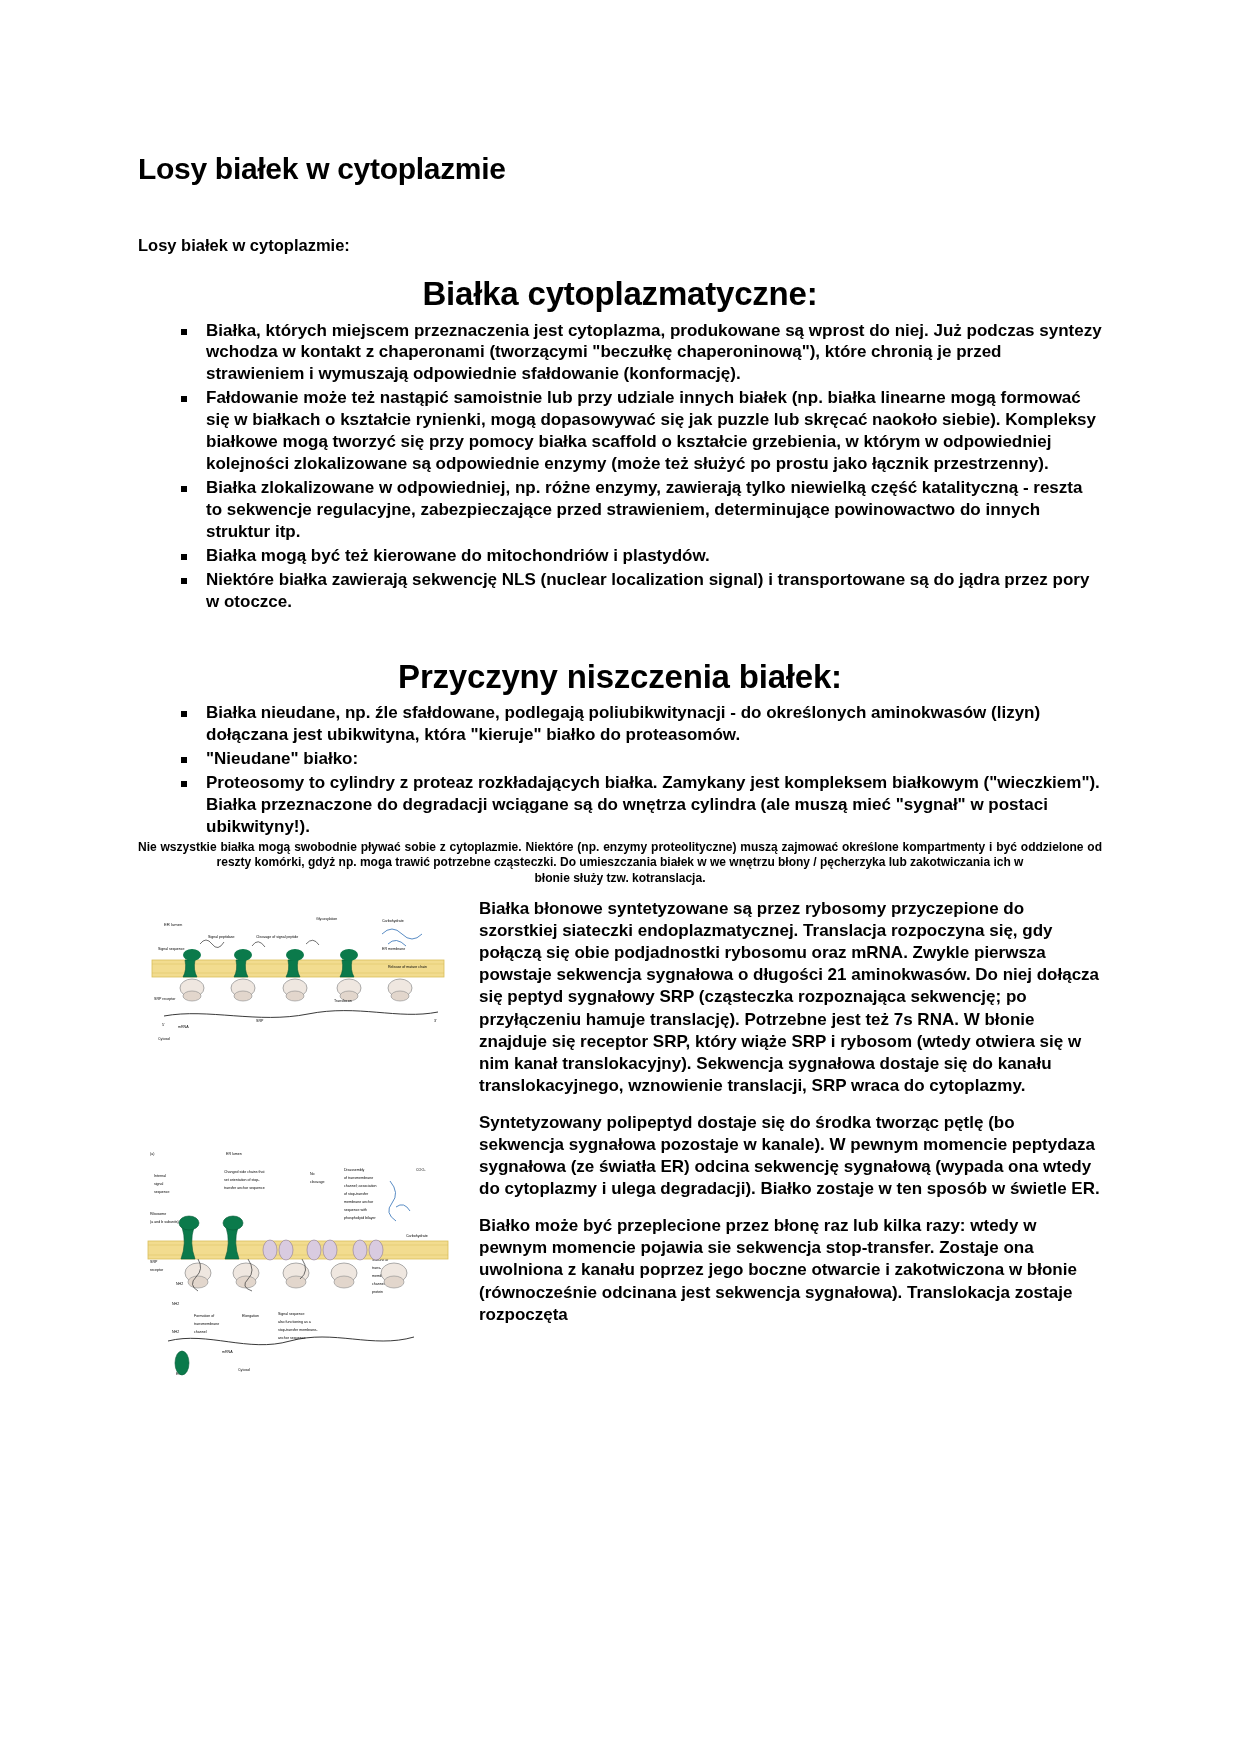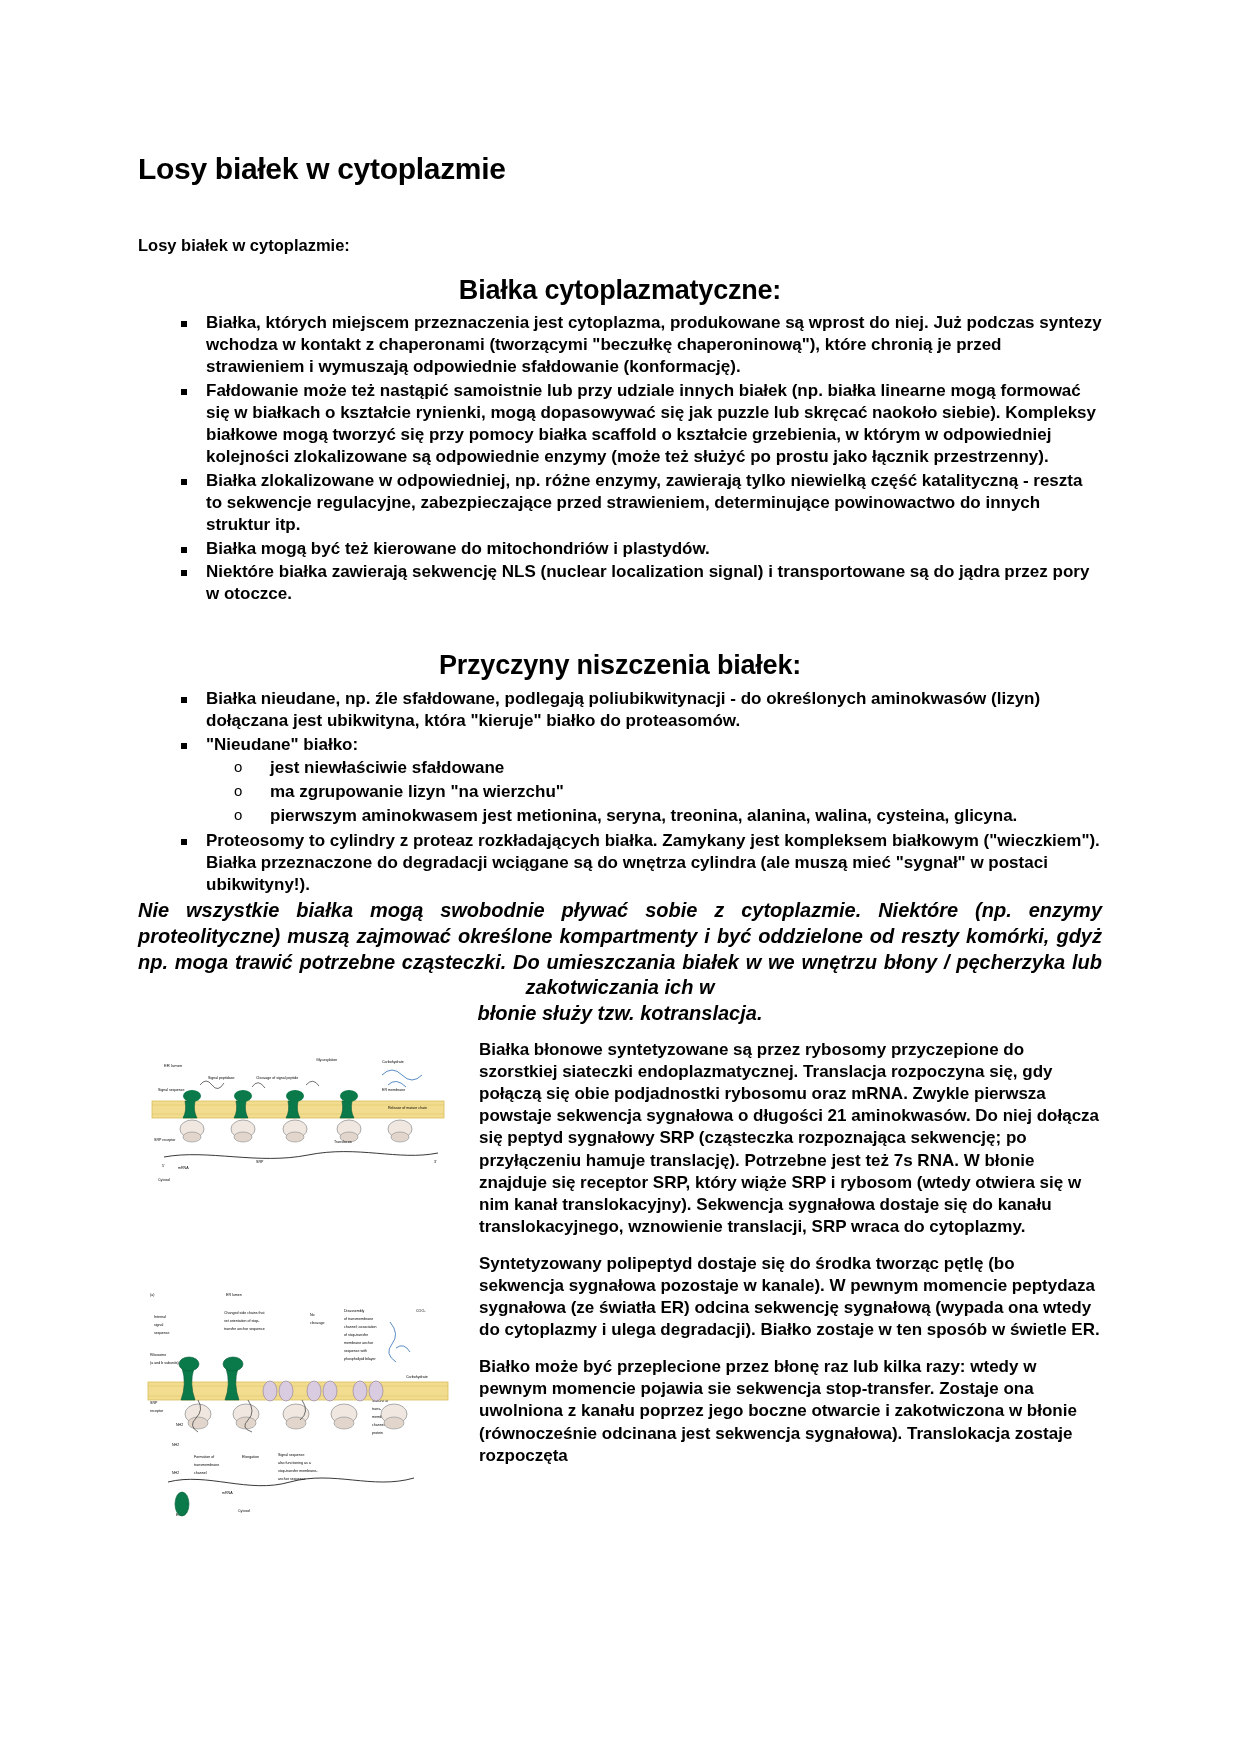--- a/index.html
+++ b/index.html
@@ -31,21 +31,21 @@
     line-height: 1.15;
   }
   .lead-line {
     font-size: 16.5px;
     font-weight: bold;
     margin-top: 48px;
     line-height: 1.3;
   }
   h2.section-heading {
     text-align: center;
-    font-size: 27px;
+    font-size: 33px;
     font-weight: bold;
     margin: 18px 0 6px 0;
     line-height: 1.2;
     letter-spacing: -0.2px;
   }
   h2.section-heading.tight {
     margin-top: 44px;
   }
   h2.section-heading.big {
     font-size: 28px;
@@ -89,25 +89,24 @@
   }
   ul.subbullets > li::before {
     content: "o";
     position: absolute;
     left: 28px;
     top: 0;
     font-size: 15px;
     font-weight: normal;
   }
   .intro-block {
-    font-size: 20px;
+    font-size: 12px;
     line-height: 1.29;
     font-weight: bold;
     text-align: center;
-    font-style: italic;
   }
   .intro-block .justified {
     text-align: justify;
     text-align-last: center;
   }
   .cols {
     display: flex;
     align-items: flex-start;
     margin-top: 12px;
     gap: 21px;
@@ -157,25 +156,20 @@
     <li><span>Białka zlokalizowane w odpowiedniej, np. różne enzymy, zawierają tylko niewielką część katalityczną - reszta to sekwencje regulacyjne, zabezpieczające przed strawieniem, determinujące powinowactwo do innych struktur itp.</span></li>
     <li><span>Białka mogą być też kierowane do mitochondriów i plastydów.</span></li>
     <li><span>Niektóre białka zawierają <b>sekwencję NLS (nuclear localization signal)</b> i transportowane są do jądra przez pory w otoczce.</span></li>
   </ul>
 
   <h2 class="section-heading tight">Przyczyny niszczenia białek:</h2>
   <ul class="bullets">
     <li><span>Białka nieudane, np. źle sfałdowane, podlegają poli<b>ubikwityna</b>cji - do określonych aminokwasów (<b>lizyn</b>) dołączana jest <b>ubikwityna</b>, która "kieruje" białko do proteasomów.</span></li>
     <li>
       <span>"Nieudane" białko:</span>
-      <ul class="subbullets">
-        <li><span>jest niewłaściwie sfałdowane</span></li>
-        <li><span>ma zgrupowanie <b>lizyn</b> "na wierzchu"</span></li>
-        <li><span>pierwszym aminokwasem jest metionina, seryna, treonina, alanina, walina, cysteina, glicyna.</span></li>
-      </ul>
     </li>
     <li><span><b>Proteosomy</b> to cylindry z proteaz rozkładających białka. Zamykany jest kompleksem białkowym ("wieczkiem"). Białka przeznaczone do degradacji wciągane są do wnętrza cylindra (ale muszą mieć "sygnał" w postaci ubikwityny!).</span></li>
   </ul>
 
   <div class="intro-block">
     <div class="justified">Nie wszystkie białka mogą swobodnie pływać sobie z cytoplazmie. Niektóre (np. enzymy proteolityczne) muszą zajmować określone kompartmenty i być oddzielone od reszty komórki, gdyż np. moga trawić potrzebne cząsteczki. Do umieszczania białek w we wnętrzu błony / pęcherzyka lub zakotwiczania ich w</div>
     <div>błonie służy tzw. <b>kotranslacja</b>.</div>
   </div>
 
   <div class="cols">

